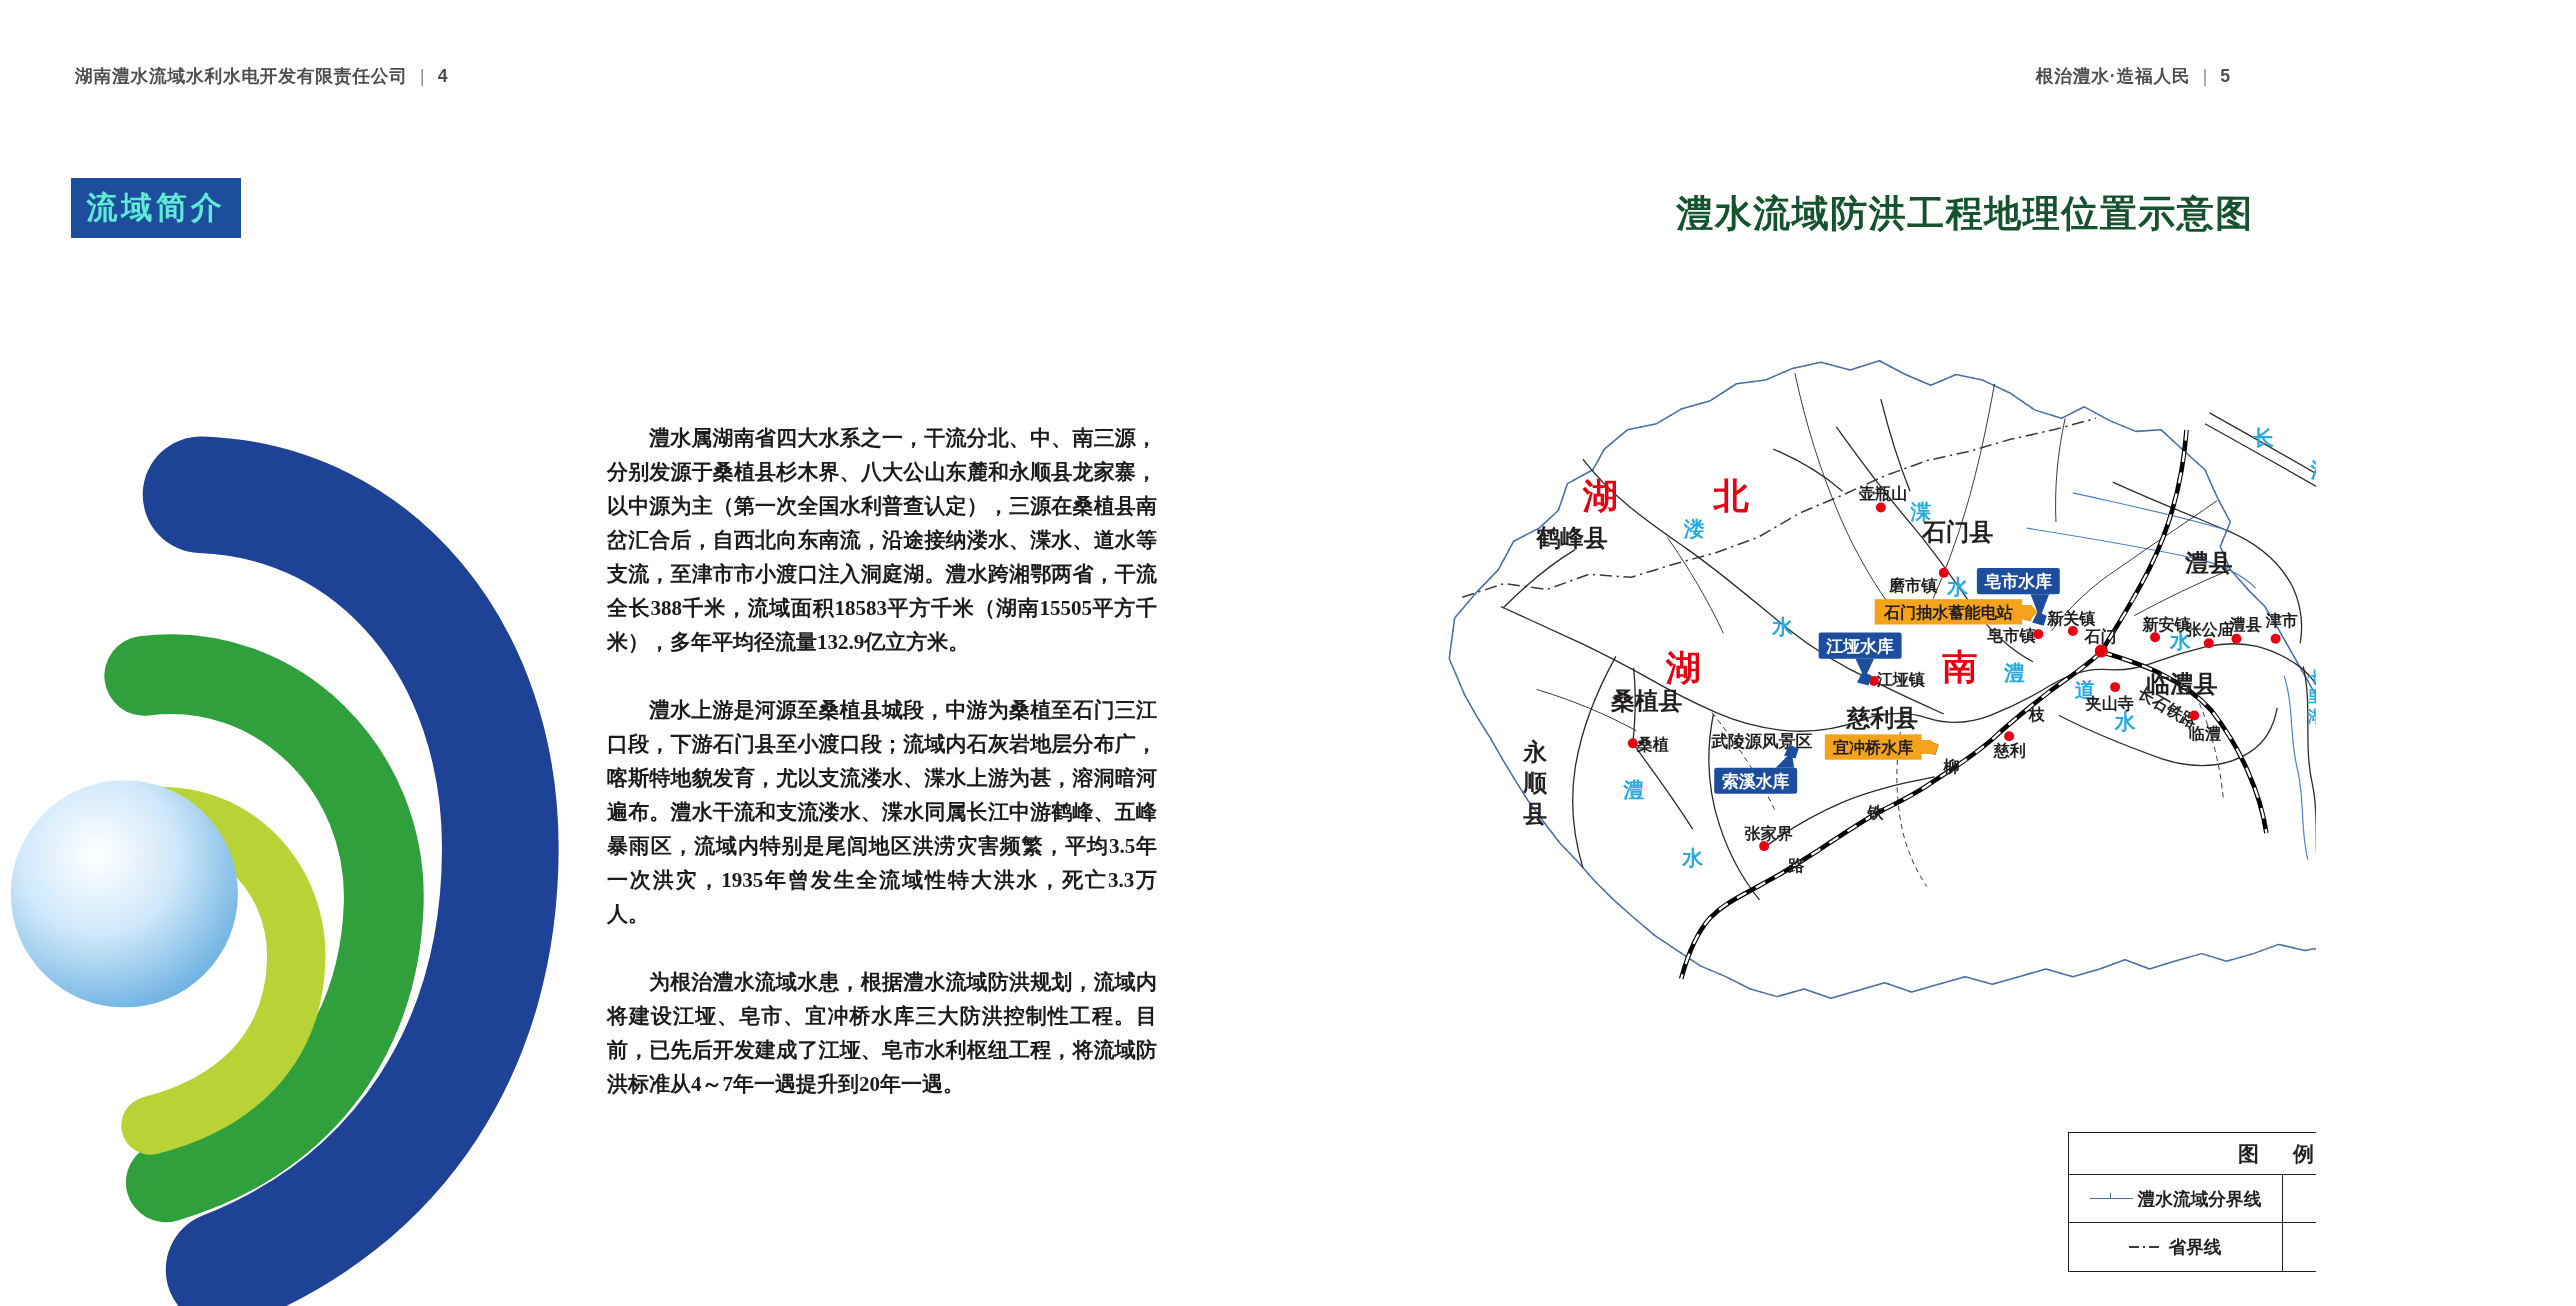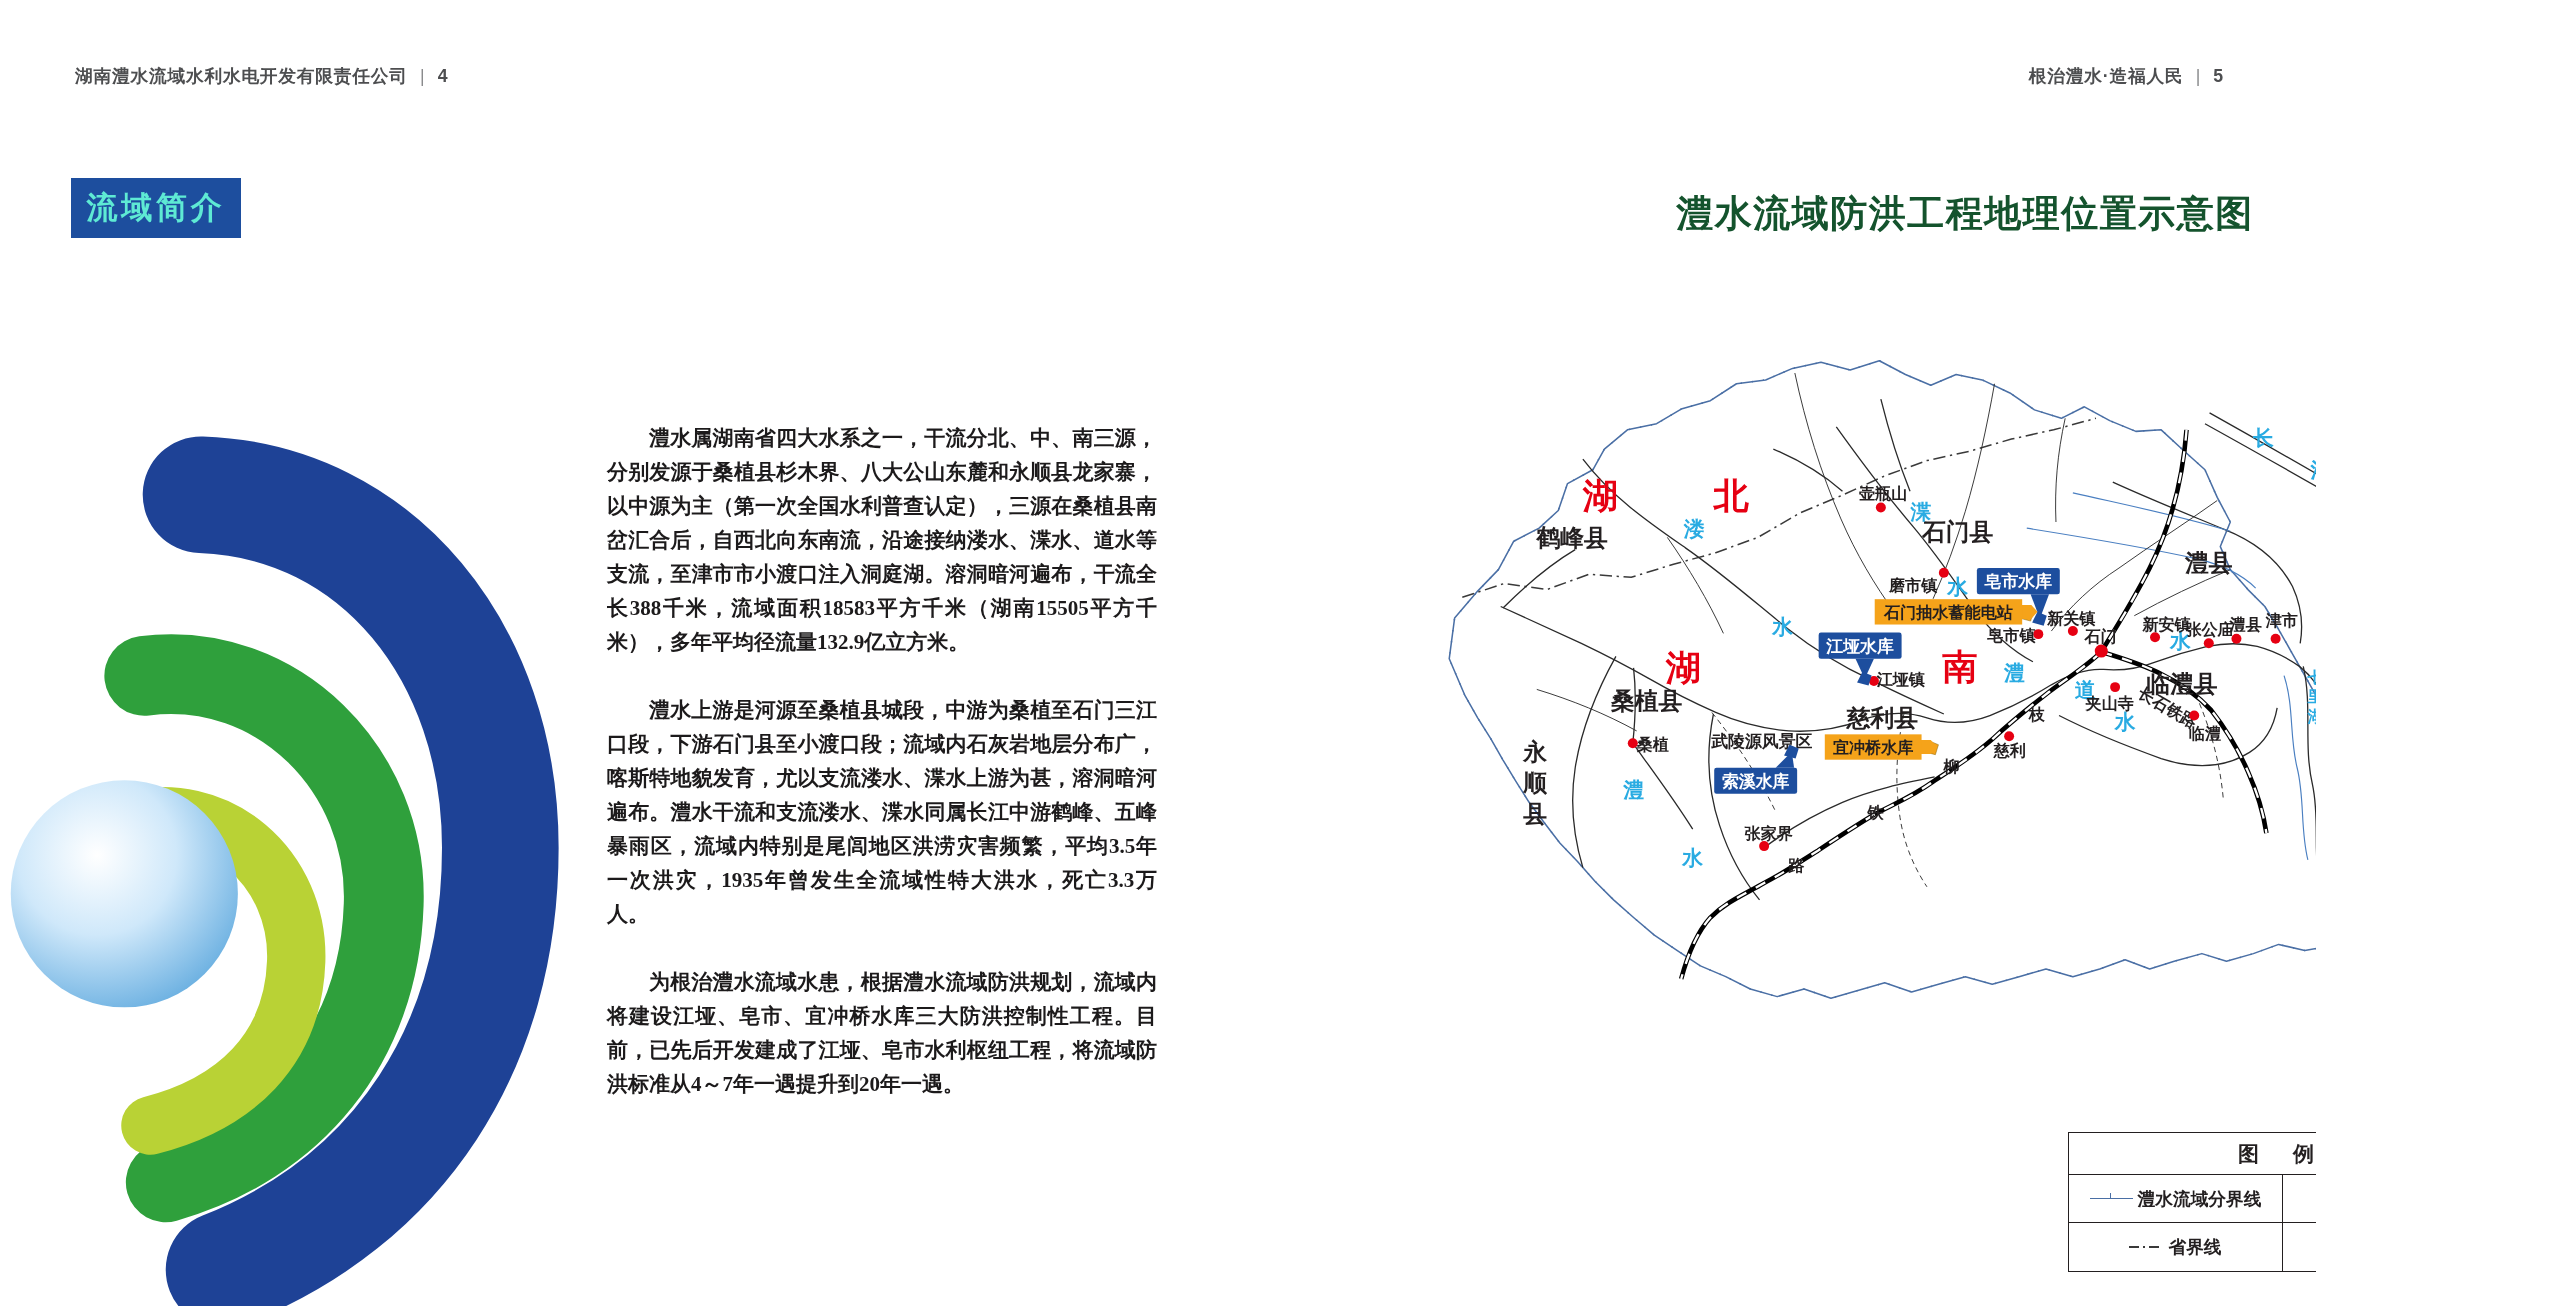--- a/index.html
+++ b/index.html
@@ -2,21 +2,21 @@
 <html style="font-size:12.3px"><head>
 <meta charset="utf-8">
 <style>
   html,body{margin:0;padding:0;background:#ffffff;}
   #page{position:relative;width:2316px;height:1306px;background:#ffffff;overflow:hidden;
         font-family:"Liberation Sans",sans-serif;color:#231f20;}
   
   .hdr{position:absolute;top:64px;font-size:17.7px;font-weight:700;color:#4d4e50;letter-spacing:0.8px;white-space:nowrap;}
   .hdr .sep{font-weight:400;color:#8a8b8d;margin:0 12.3px;}
   #hdr-left{left:75px;}
-  #hdr-right{right:92px;text-align:right;}
+  #hdr-right{right:85px;text-align:right;}
   
   .section-title{position:absolute;left:71px;top:178px;width:170px;height:60px;background:#1d4e9e;
         color:#5eead4;font-size:31px;font-weight:800;letter-spacing:3.8px;text-align:center;line-height:60px;}
   .bodytext{position:absolute;left:607px;top:421px;width:550px;font-family:"Liberation Serif",serif;
         font-size:21px;font-weight:700;line-height:34px;text-align:justify;color:#1c1a1b;}
   .bodytext p{margin:0 0 34px 0;text-indent:2em;}
   #logo{position:absolute;left:0;top:424px;}
   
   .map-title{position:absolute;left:1658px;top:189px;width:614px;text-align:center;font-size:37px;
         font-weight:800;color:#14532d;letter-spacing:1.5px;}
@@ -78,21 +78,21 @@
         <stop offset="100%" stop-color="#5ba7dd"></stop>
       </radialGradient>
     </defs>
     <path d="M 262,92 C 492,100 652,298 652,552 C 652,812 520,1012 292,1102" fill="none" stroke="#1e4296" stroke-width="152" stroke-linecap="round"></path>
     <path d="M 188,328 C 362,306 506,452 500,626 C 494,808 384,940 216,988" fill="none" stroke="#2fa03c" stroke-width="104" stroke-linecap="round"></path>
     <path d="M 162,518 C 286,484 390,580 386,700 C 382,816 306,886 196,914" fill="none" stroke="#b9d235" stroke-width="76" stroke-linecap="round"></path>
     <circle cx="162" cy="612" r="148" fill="url(#sph)"></circle>
   </svg>
 
   <div class="bodytext">
-    <p>澧水属湖南省四大水系之一，干流分北、中、南三源，分别发源于桑植县杉木界、八大公山东麓和永顺县龙家寨，以中源为主（第一次全国水利普查认定），三源在桑植县南岔汇合后，自西北向东南流，沿途接纳溇水、渫水、道水等支流，至津市市小渡口注入洞庭湖。溶洞暗河遍布，干流全长388千米，流域面积18583平方千米（湖南15505平方千米），多年平均径流量132.9亿立方米。</p>
+    <p>澧水属湖南省四大水系之一，干流分北、中、南三源，分别发源于桑植县杉木界、八大公山东麓和永顺县龙家寨，以中源为主（第一次全国水利普查认定），三源在桑植县南岔汇合后，自西北向东南流，沿途接纳溇水、渫水、道水等支流，至津市市小渡口注入洞庭湖。澧水跨湘鄂两省，干流全长388千米，流域面积18583平方千米（湖南15505平方千米），多年平均径流量132.9亿立方米。</p>
     <p>澧水上游是河源至桑植县城段，中游为桑植至石门三江口段，下游石门县至小渡口段；流域内石灰岩地层分布广，喀斯特地貌发育，尤以支流溇水、渫水上游为甚，溶洞暗河遍布。澧水干流和支流溇水、渫水同属长江中游鹤峰、五峰暴雨区，流域内特别是尾闾地区洪涝灾害频繁，平均3.5年一次洪灾，1935年曾发生全流域性特大洪水，死亡3.3万人。</p>
     <p>为根治澧水流域水患，根据澧水流域防洪规划，流域内将建设江垭、皂市、宜冲桥水库三大防洪控制性工程。目前，已先后开发建成了江垭、皂市水利枢纽工程，将流域防洪标准从4～7年一遇提升到20年一遇。</p>
   </div>
 
   <div class="map-title">澧水流域防洪工程地理位置示意图</div>
 
   <svg id="compass" width="57" height="117" viewBox="0 0 74 152">
     <text x="37" y="32" style="font-size:30px;font-weight:800;fill:#231f20;text-anchor:middle;" id="compass-n">N</text>
     <circle cx="37" cy="94" r="21" fill="none" stroke="#231f20" stroke-width="2.5"></circle>
     <path d="M 37,44 L 20,132 L 37,112 Z" fill="#231f20"></path>

